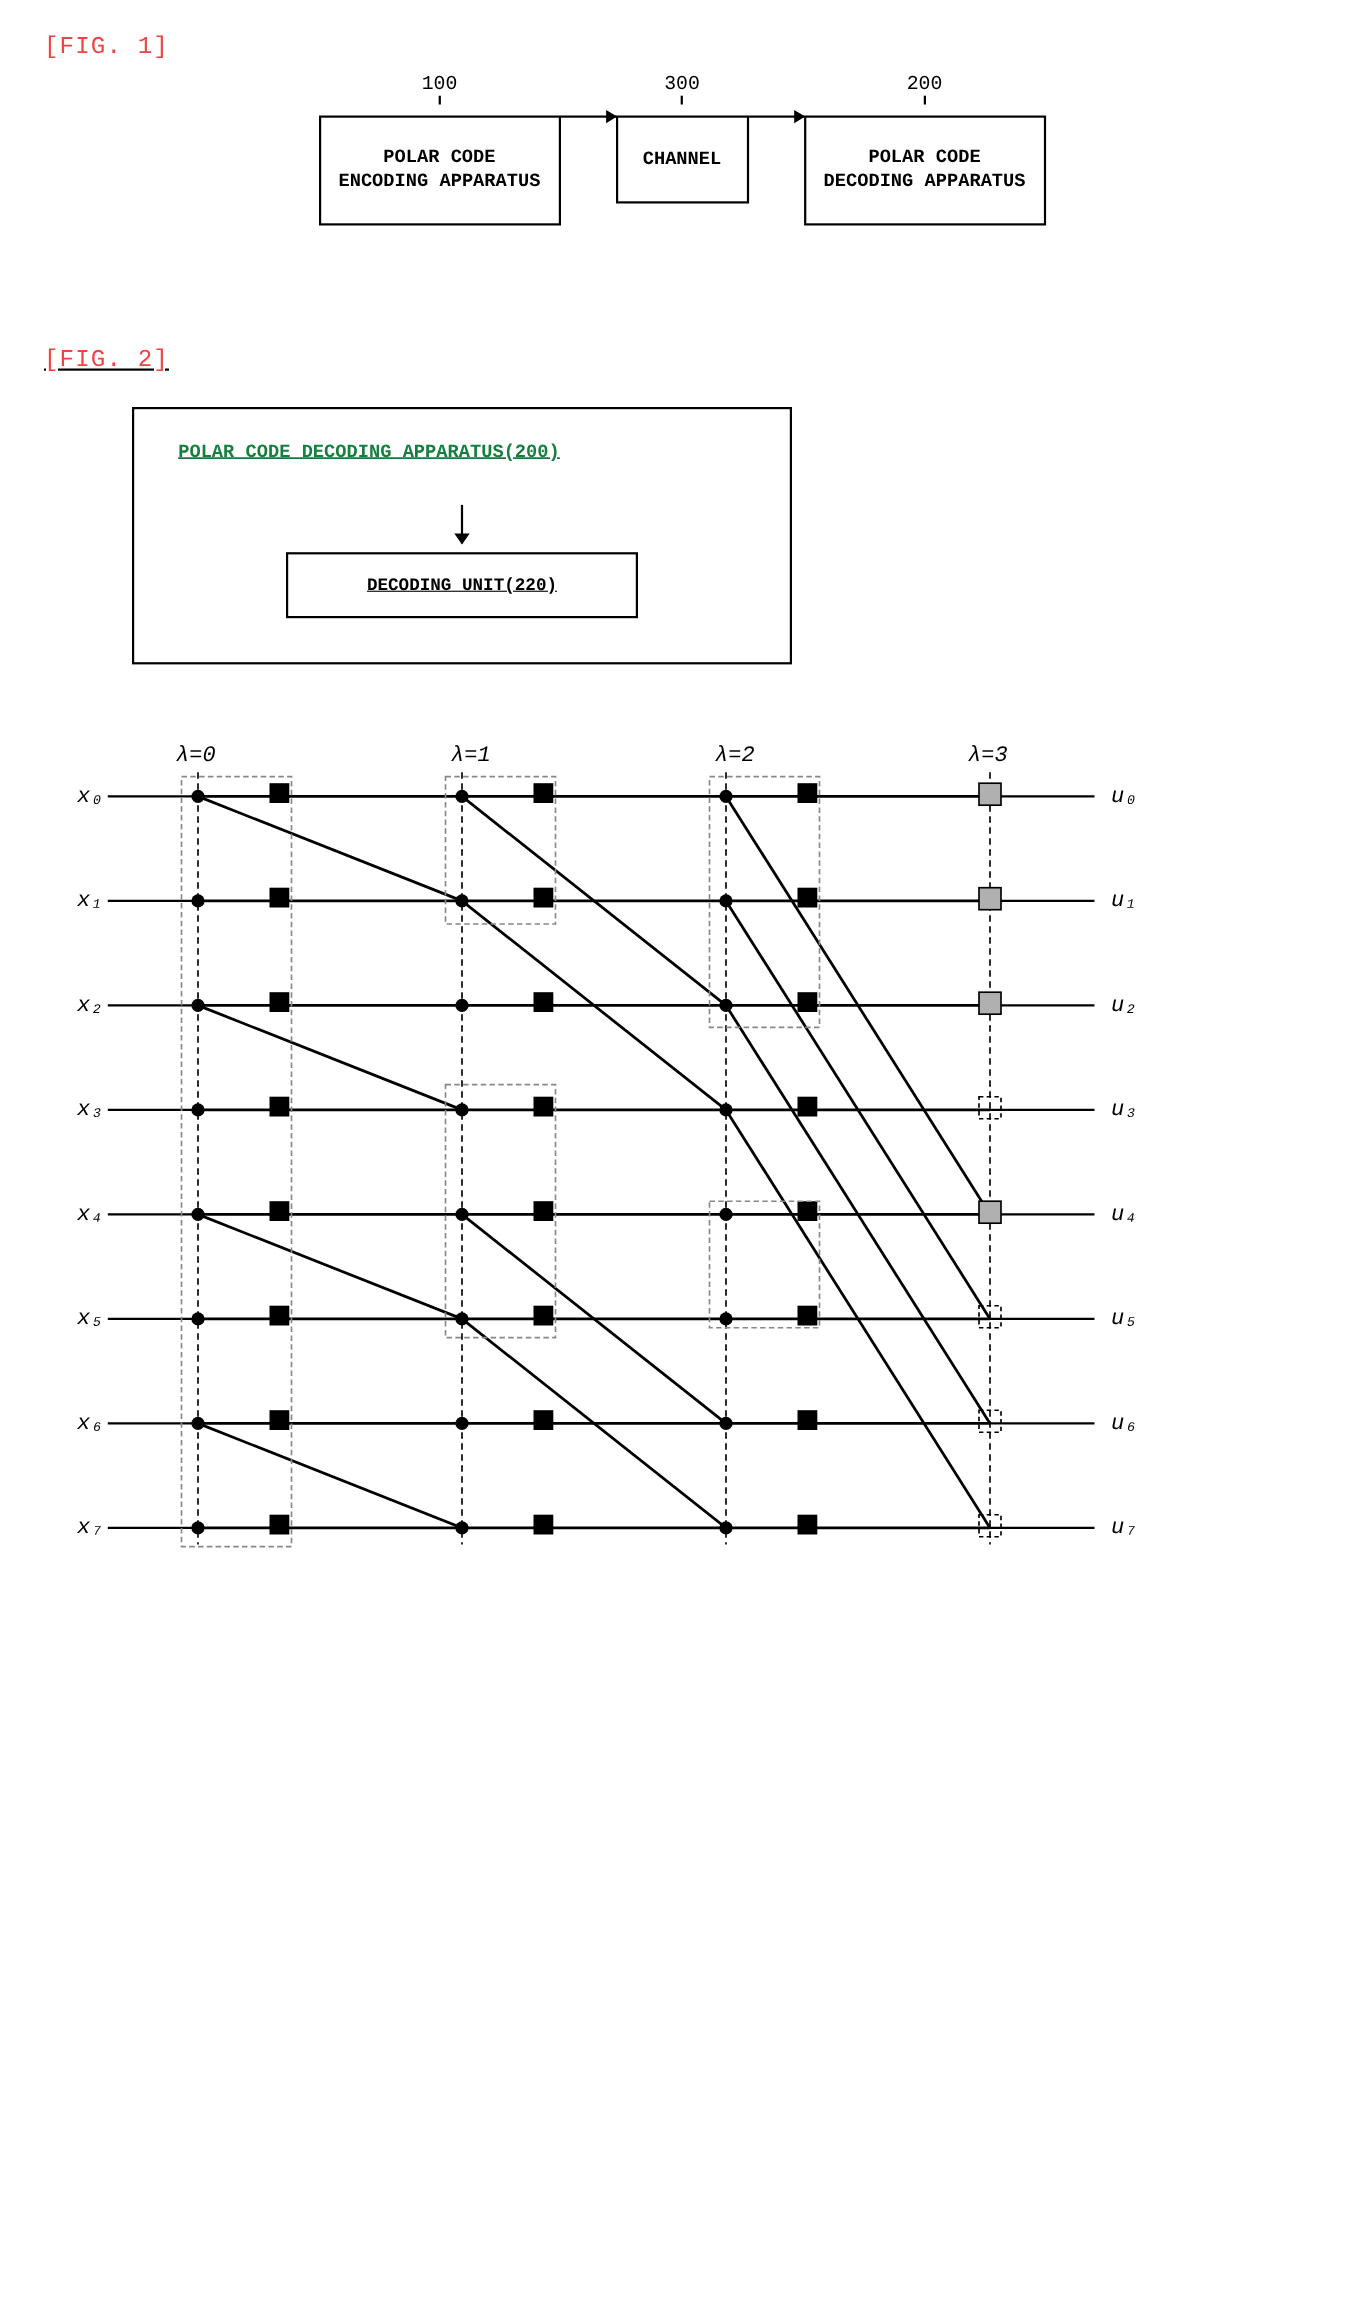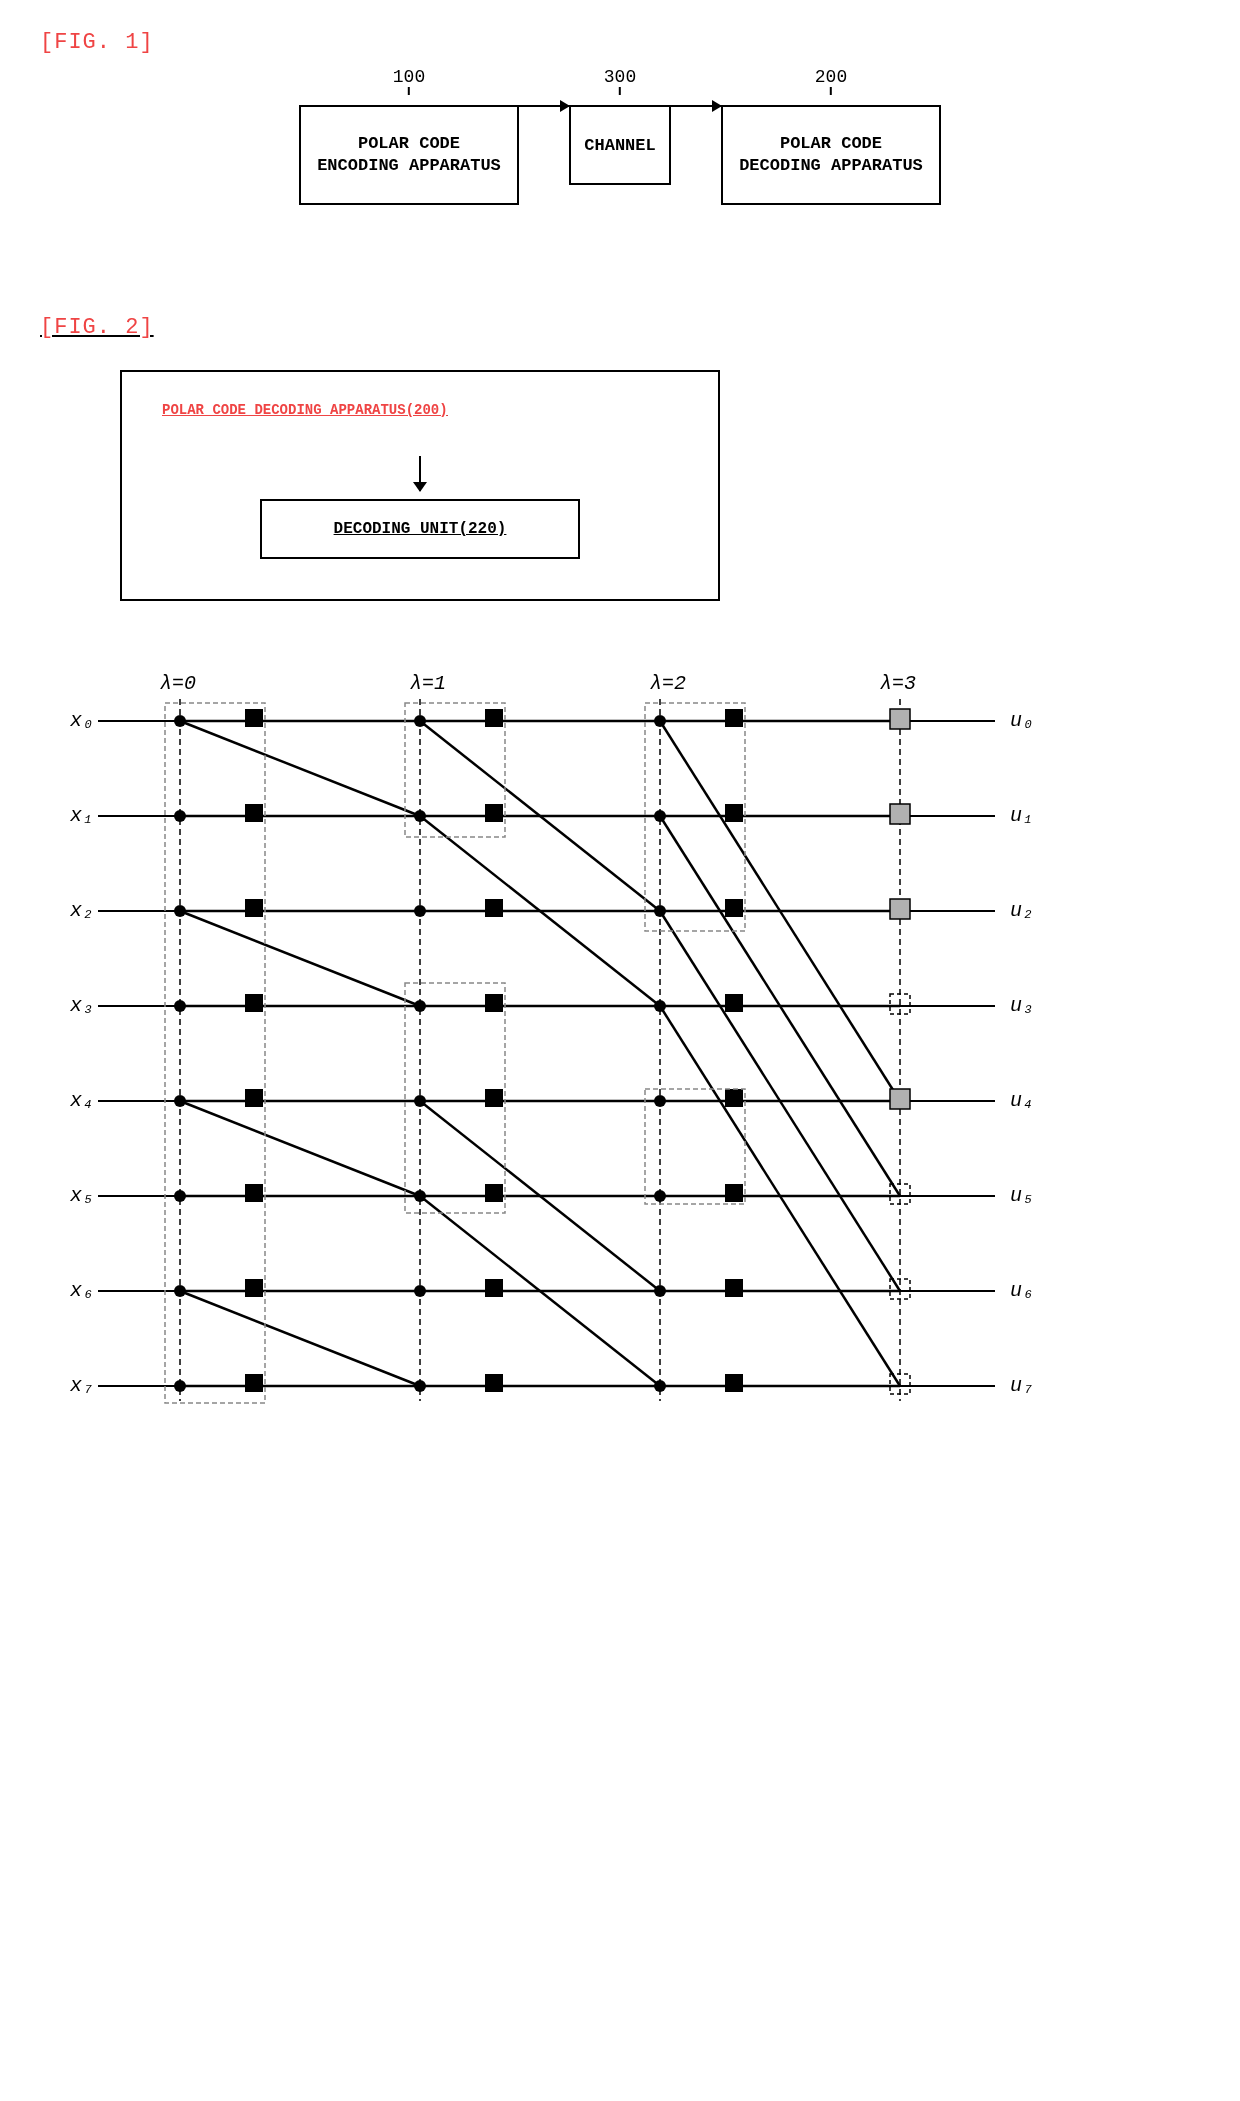--- a/index.html
+++ b/index.html
@@ -51,21 +51,21 @@
       position: relative;
     }
 
     .block-encoder {
       width: 220px;
       height: 100px;
       line-height: 1.3;
     }
 
     .block-channel {
-      width: 102px;
+      width: 121px;
       height: 80px;
     }
 
     .block-decoder {
       width: 220px;
       height: 100px;
       line-height: 1.3;
     }
 
     .connector-line {
@@ -113,25 +113,25 @@
 
     .fig2-outer-box {
       border: 2px solid #000;
       width: 600px;
       margin-left: 80px;
       padding: 30px 40px 40px 40px;
       position: relative;
     }
 
     .fig2-title {
-      font-size: 14px;
+      font-size: 17px;
       font-weight: bold;
       text-decoration: underline;
       margin-bottom: 30px;
-      color: #ef4444;
+      color: #15803d;
     }
 
     .fig2-inner-box {
       border: 2px solid #000;
       width: 320px;
       height: 60px;
       display: flex;
       align-items: center;
       justify-content: center;
       font-size: 16px;

